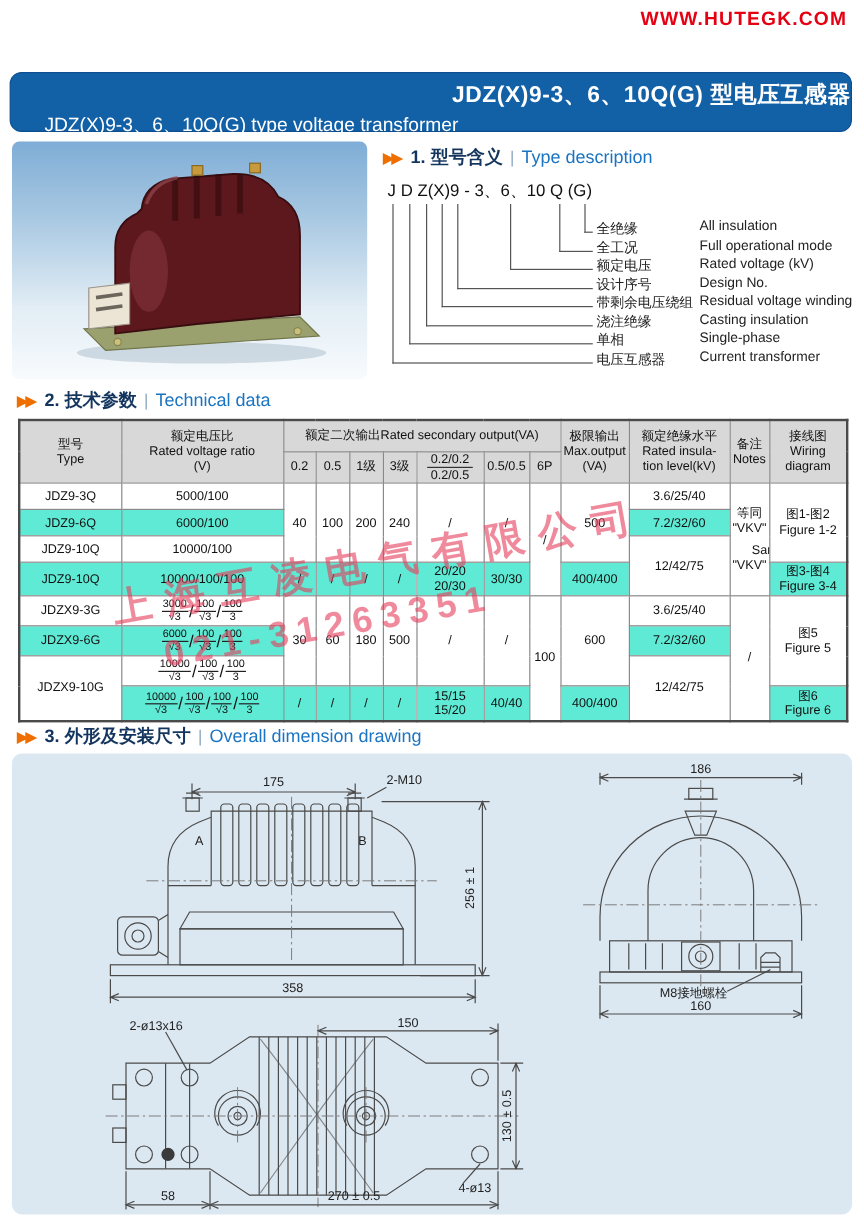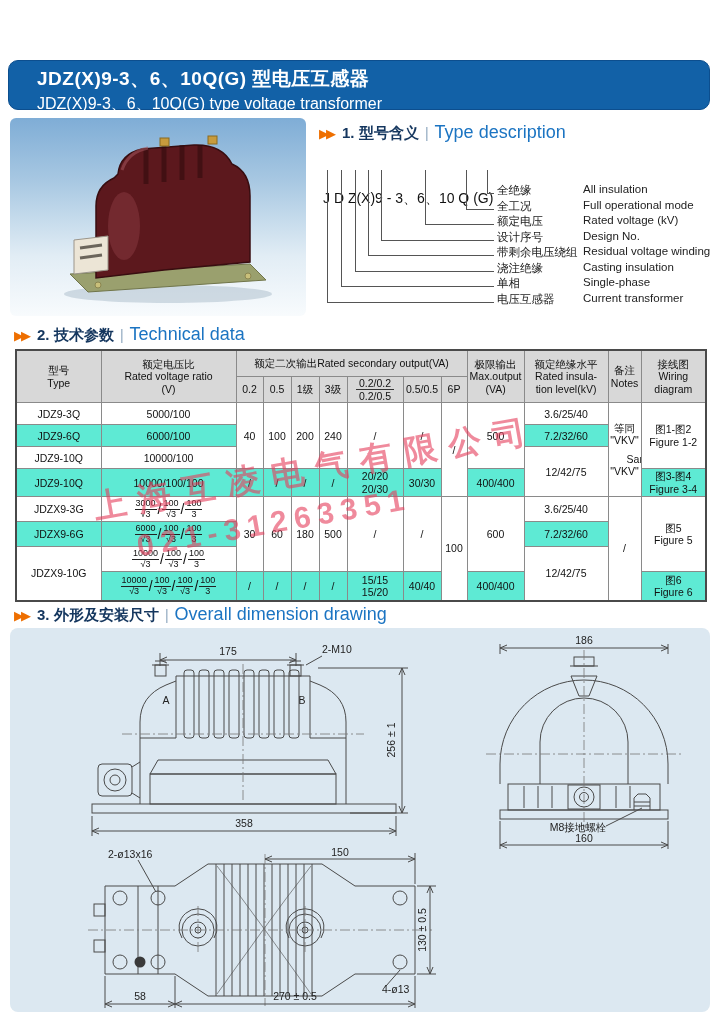--- a/index.html
+++ b/index.html
@@ -5,37 +5,37 @@
   html,body{margin:0;padding:0;}
   body{width:720px;height:1018px;position:relative;overflow:hidden;background:#fff;
        font-family:"Liberation Sans","DejaVu Sans",sans-serif;color:#111;}
   
   .hdr{position:absolute;top:6px;right:14px;text-align:right;}
   .logo{color:#e50012;font-weight:bold;font-size:27px;letter-spacing:2px;line-height:1.1;}
   .site{color:#e50012;font-weight:bold;font-size:16px;letter-spacing:1px;margin-top:2px;}
   
   .titlebar{position:absolute;left:8px;top:60px;width:702px;height:50px;background:#1261a7;
             border:1px solid #0c4e8e;border-radius:10px;color:#fff;padding:5px 0 0 28px;box-sizing:border-box;}
-  .t-cn{font-size:19px;font-weight:bold;letter-spacing:.5px;}
+  .t-cn{font-size:19px;font-weight:bold;letter-spacing:.5px;text-align:right;}
   .t-en{font-size:16px;margin-top:2px;}
   
   .sec-head{white-space:nowrap;}
   .arr{color:#ee6f00;font-size:13px;letter-spacing:-3px;margin-right:9px;font-weight:bold;}
   .sh-num,.sh-cn{color:#14365e;font-weight:bold;font-size:15px;}
   .sh-sep{color:#8fa8bf;margin:0 6px;font-size:14px;}
-  .sh-en{color:#1b74c2;font-size:18px;margin-top:29px;}
+  .sh-en{color:#1b74c2;font-size:15px;margin-top:29px;}
   .sh2{position:absolute;left:14px;top:324px;}
   .sh3{position:absolute;left:14px;top:604px;}
   
   .photo{position:absolute;left:10px;top:118px;width:296px;height:198px;border-radius:6px;overflow:hidden;
          background:linear-gradient(180deg,#7fadd6 0%,#a8c8e2 32%,#e2edf5 70%,#f8fbfd 100%);}
   
   .sec1{position:absolute;left:313px;top:118px;width:407px;height:202px;}
   .sh1{position:absolute;left:6px;top:4px;}
-  .code{position:absolute;left:10px;top:32px;font-size:14px;color:#111;margin-top:40px;}
+  .code{position:absolute;left:10px;top:32px;font-size:14px;color:#111;}
   .conn{position:absolute;border-left:1px solid #555;border-bottom:1px solid #555;}
   .lab-row{position:absolute;left:184px;width:236px;height:15px;font-size:11.5px;color:#222;}
   .lab-cn{position:absolute;left:0;top:0;}
   .lab-en{position:absolute;left:86px;top:0;}
   
   .tech{position:absolute;left:15px;top:349px;width:690px;border-collapse:collapse;table-layout:fixed;
         font-size:10.5px;color:#111;border:2px solid #4a4a4a;}
   .tech th,.tech td{border:1px solid #8a8a8a;text-align:center;vertical-align:middle;padding:0;line-height:1.18;overflow:hidden;}
   .tech thead th{background:#d8d8d8;font-weight:normal;font-size:10.5px;}
   .tech thead tr:nth-child(1){height:26px;}
@@ -56,20 +56,21 @@
   .panel{position:absolute;left:10px;top:628px;width:700px;height:384px;background:#dce8f1;border-radius:8px;}
   svg .draw{stroke:#4a4a4a;fill:none;stroke-width:1;}
   svg text{fill:#222;stroke:none;font-size:10.5px;font-family:"Liberation Sans","DejaVu Sans",sans-serif;}
   svg .cl{stroke:#777;stroke-width:.8;stroke-dasharray:10 3 2 3;}
   .sv{position:absolute;}
 </style>
 </head>
 <body>
 
 <div class="hdr">
+  <div class="site">WWW.HUTEGK.COM</div>
 </div>
 
 <div class="titlebar">
   <div class="t-cn">JDZ(X)9-3、6、10Q(G) 型电压互感器</div>
   <div class="t-en">JDZ(X)9-3、6、10Q(G)  type voltage transformer</div>
 </div>
 
 <div class="photo">
   <svg width="296" height="198" viewBox="0 0 296 198">
     <ellipse cx="158" cy="176" rx="104" ry="9" fill="#a9bcc9" opacity="0.5"></ellipse>

